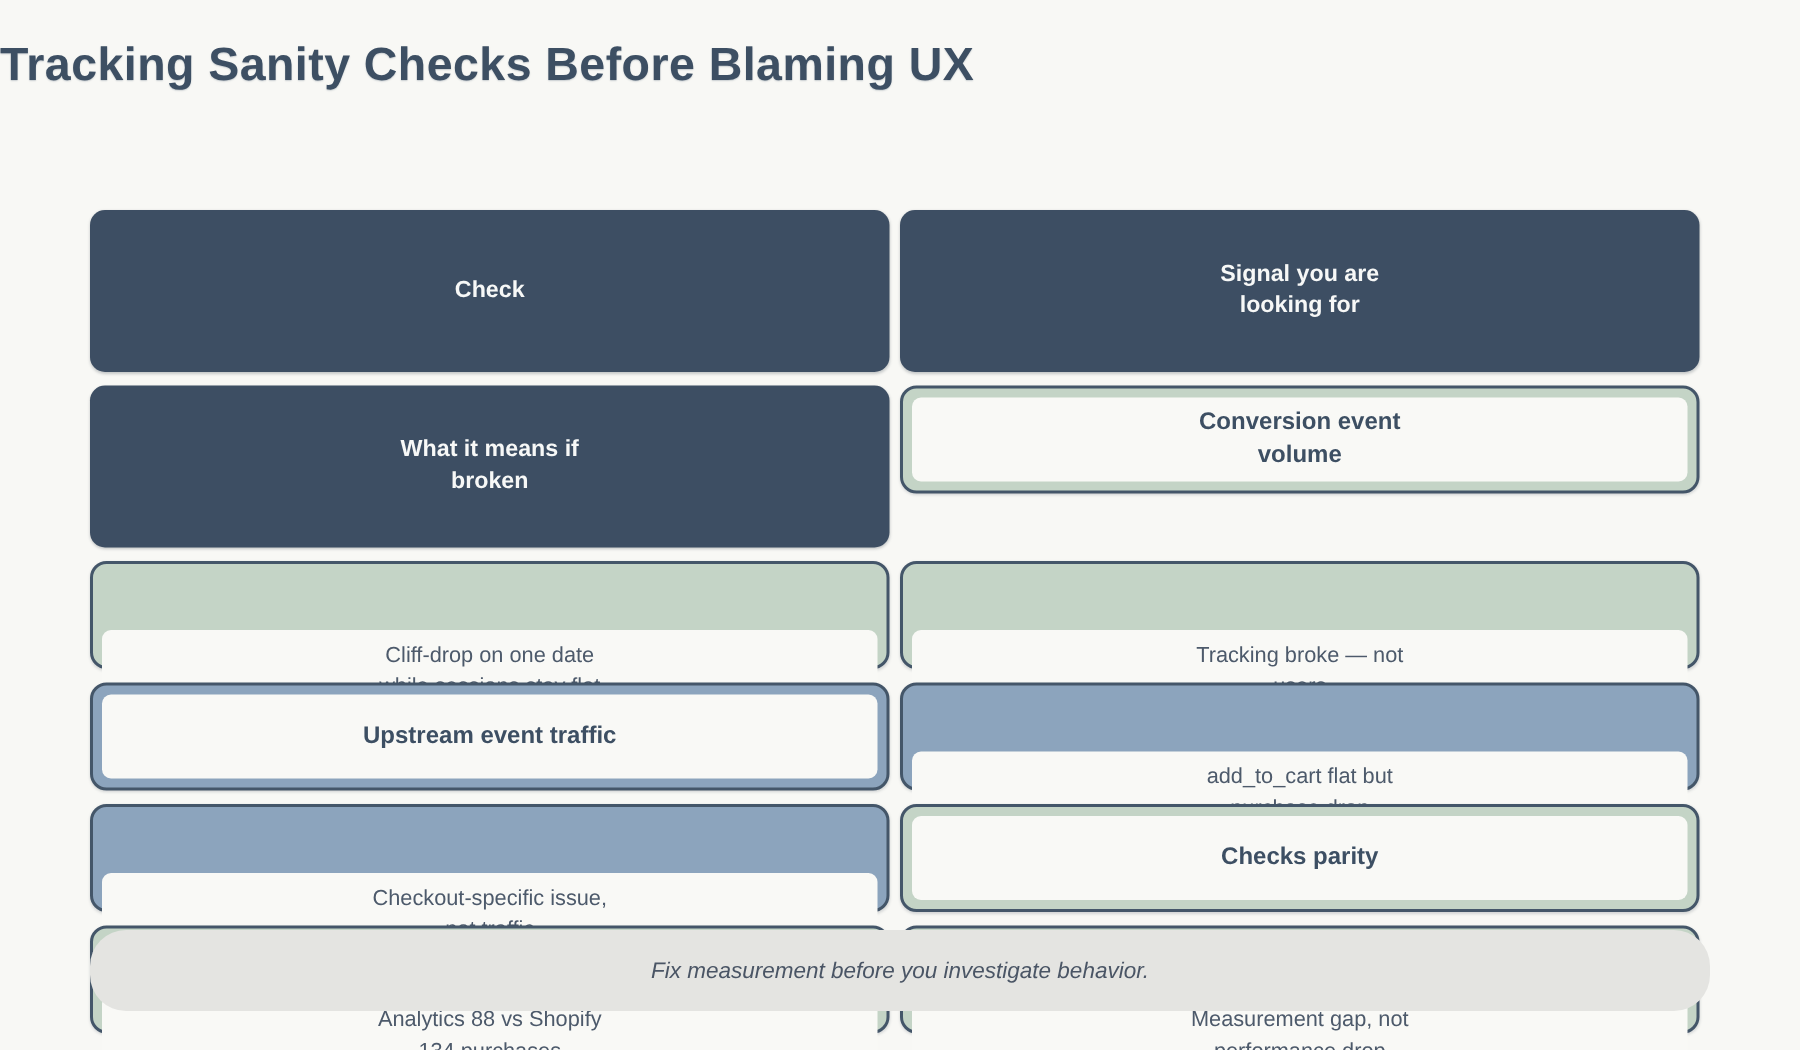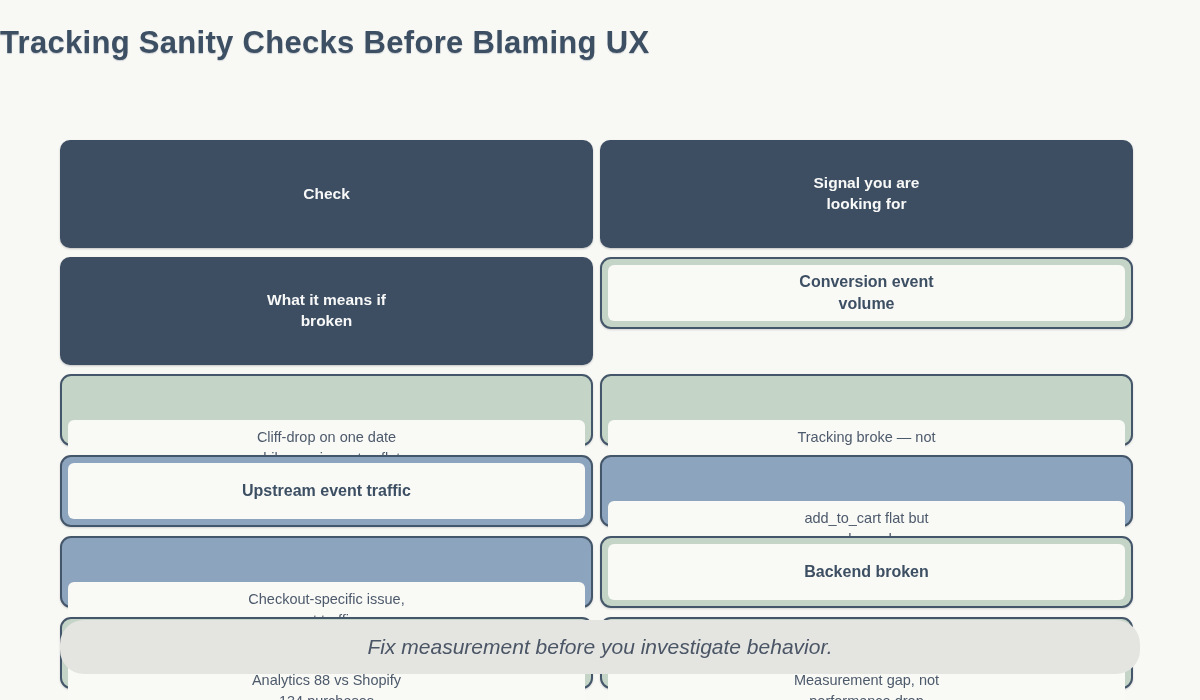--- a/index.html
+++ b/index.html
@@ -90,21 +90,21 @@
     top: 620px;
     width: 1080px;
     height: 54px;
     box-sizing: border-box;
     background: #e4e4e1;
     border-radius: 24px;
     display: flex;
     align-items: center;
     justify-content: center;
     font-style: italic;
-    font-size: 21px;
+    font-size: 15px;
     color: #4a5565;
   }
 </style>
 </head>
 <body>
 
 <h1 class="page-title">Tracking Sanity Checks Before Blaming UX</h1>
 
 <div class="table-grid">
 
@@ -133,21 +133,21 @@
   <div class="body-cell blue">
     <div class="cell-inner detail-text">add_to_cart flat but
 purchase drop</div>
   </div>
   <div class="body-cell blue">
     <div class="cell-inner detail-text">Checkout-specific issue,
 not traffic</div>
   </div>
 
   <div class="body-cell green">
-    <div class="cell-inner check-text">Backend broken</div>
+    <div class="cell-inner check-text">Checks parity</div>
   </div>
   <div class="body-cell green">
     <div class="cell-inner detail-text">Analytics 88 vs Shopify
 134 purchases</div>
   </div>
   <div class="body-cell green">
     <div class="cell-inner detail-text">Measurement gap, not
 performance drop</div>
   </div>
 

